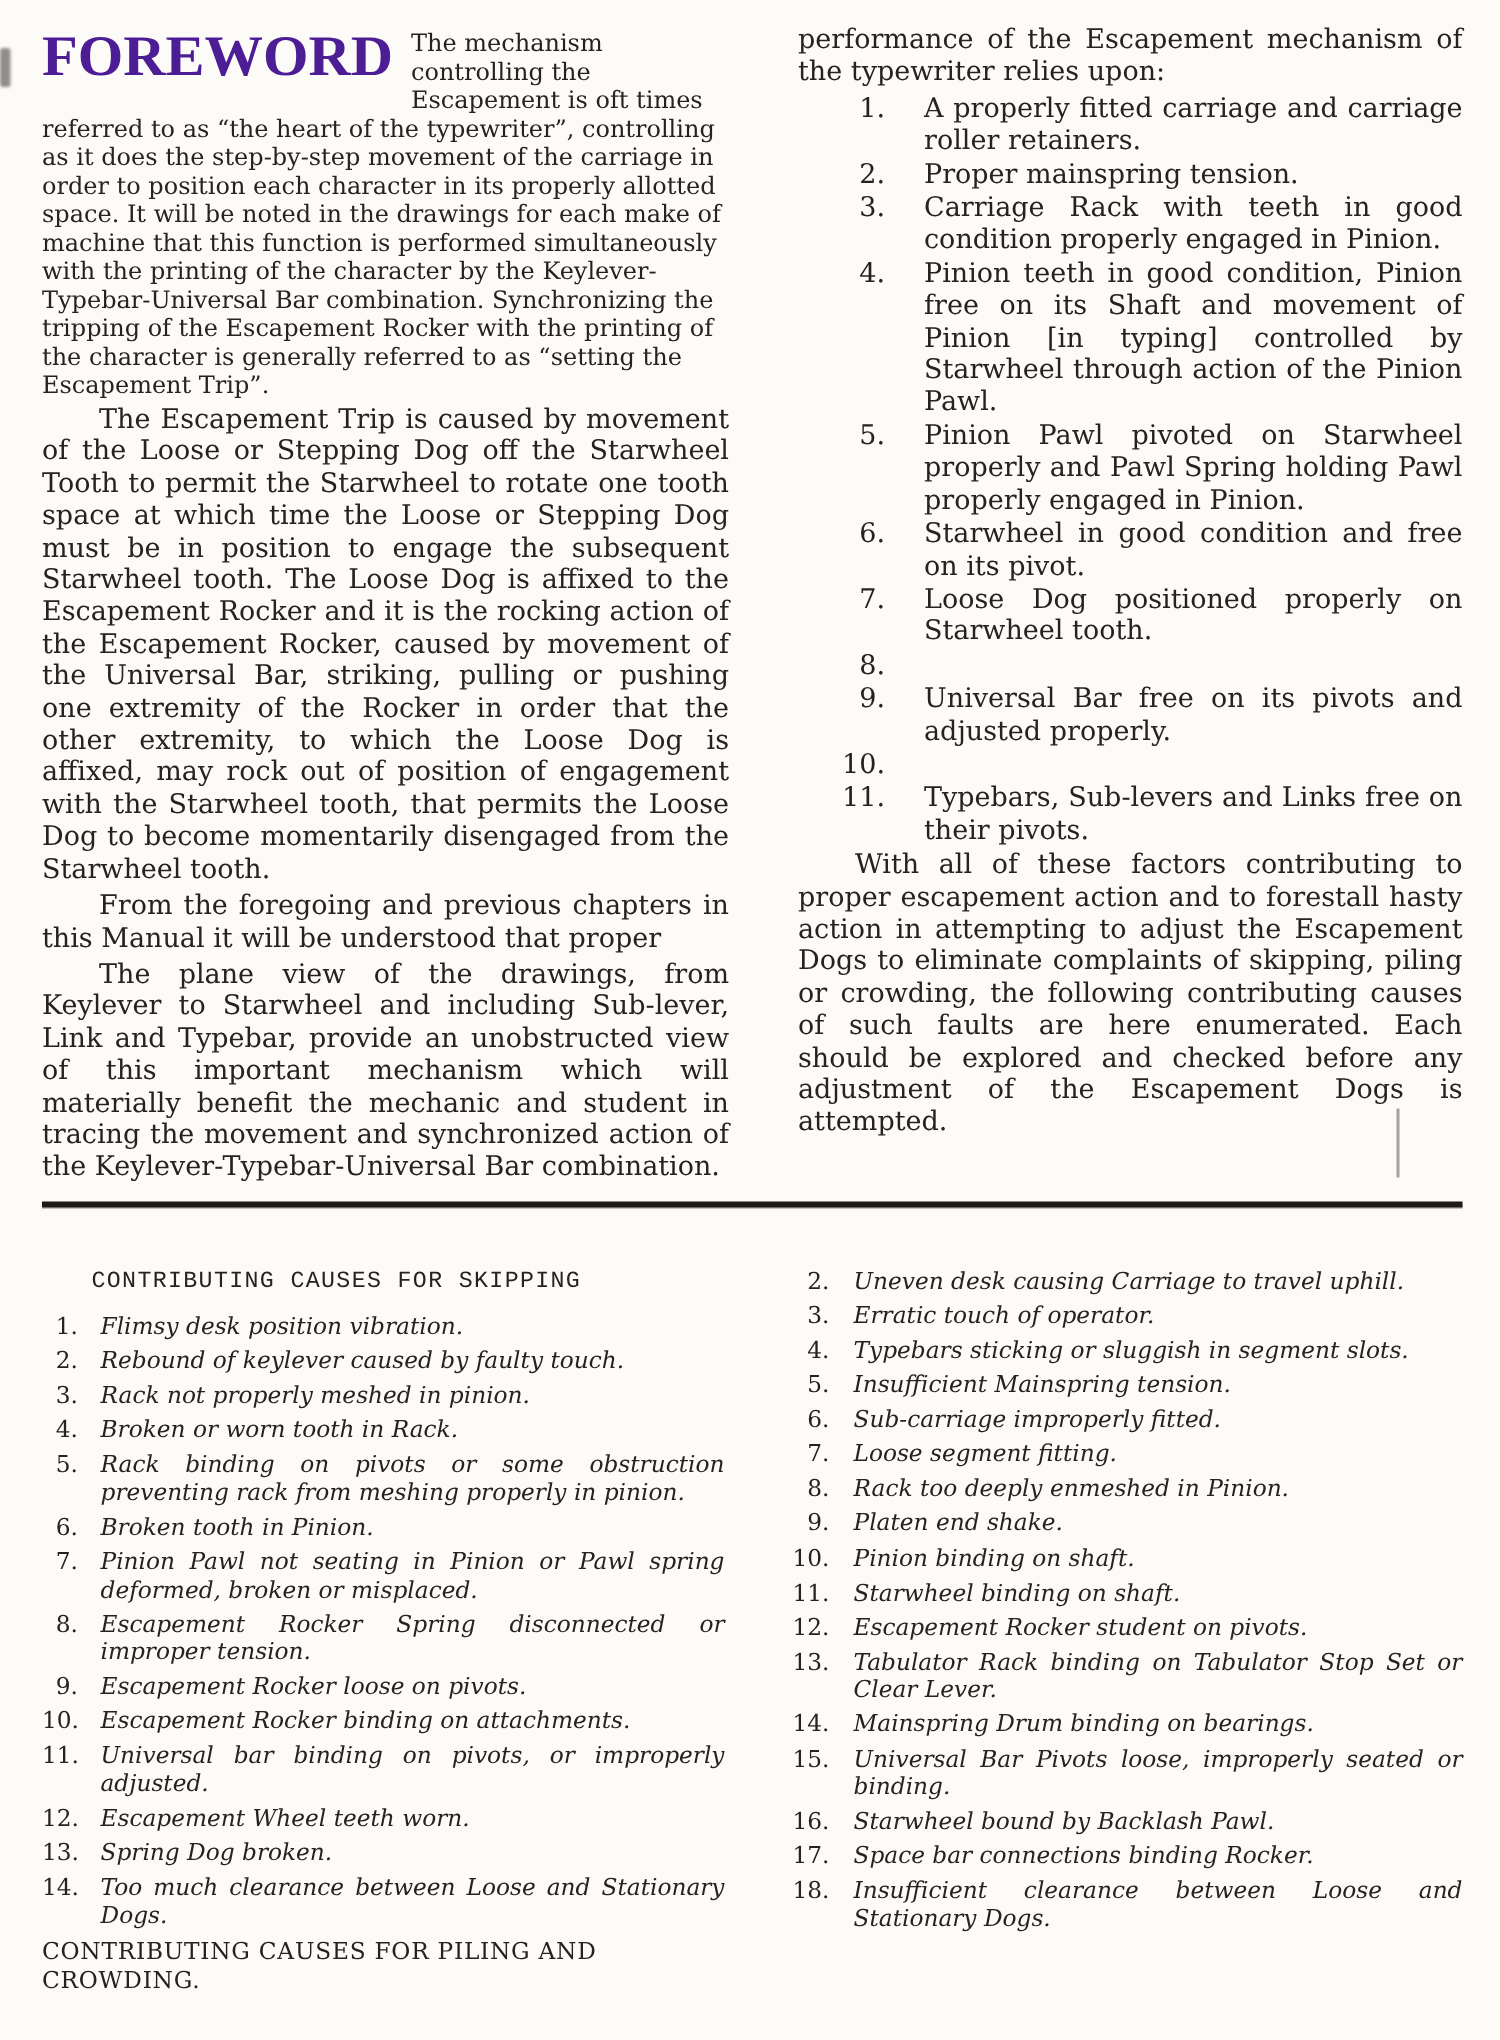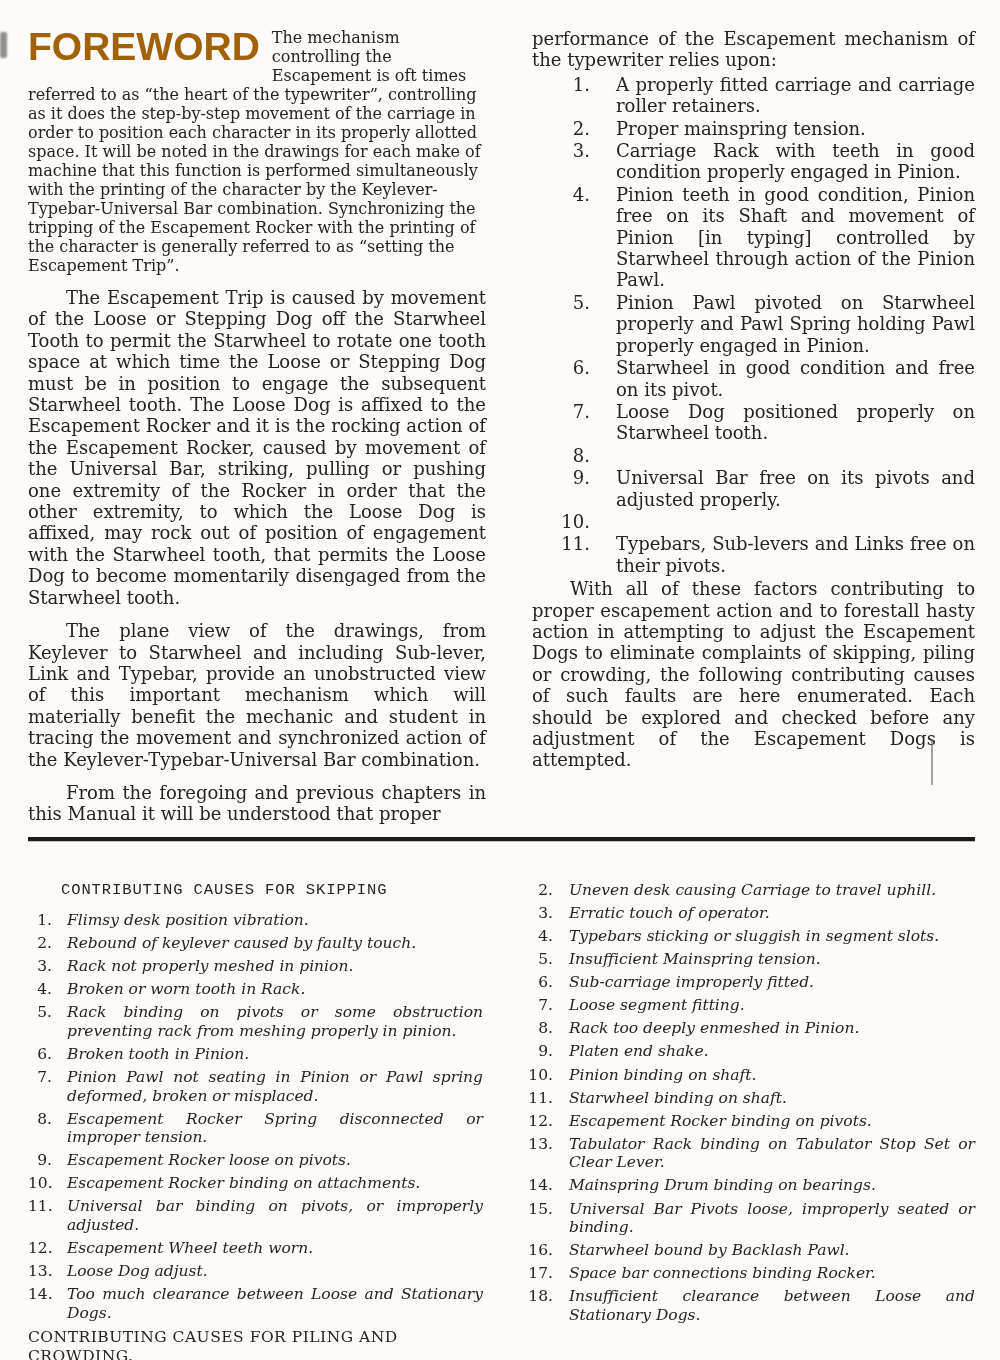--- a/index.html
+++ b/index.html
@@ -13,35 +13,35 @@
   }
   .page {
     padding: 16px 25px 0 28px;
     position: relative;
   }
   
   .top { display: flex; gap: 46px; }
   .col-l { width: 458px; flex: 0 0 458px; }
   .col-r { flex: 1; }
   .top p {
-    margin: 12px 0 3px 0;
+    margin: 0 0 3px 0;
     font-size: 18px;
     line-height: 21.4px;
     text-align: justify;
   }
   .indent { text-indent: 38px; }
   h1.foreword {
     float: left;
     margin: 0 12px 3px 0;
-    font-family: Liberation Sans, sans-serif;
+    font-family: Liberation Serif, serif;
     font-weight: 700;
     font-size: 39px;
     line-height: 37px;
     letter-spacing: 0px;
-    color: #a16207;
+    color: #4c1d95;
     transform: scaleY(0.98);
   }
   
   .tr-item {
     display: grid;
     grid-template-columns: 58px 1fr;
     column-gap: 26px;
     font-size: 18px;
     line-height: 21.4px;
     margin-bottom: 1px;
@@ -105,22 +105,22 @@
 </style>
 </head>
 <body>
 
 <div class="page">
 
   <div class="top">
     <div class="col-l">
       <p></p><h1 class="foreword">FOREWORD</h1><span>The mechanism controlling the Escapement is oft times referred to as “the heart of the typewriter”, controlling as it does the step-by-step movement of the carriage in order to position each character in its properly allotted space. It will be noted in the drawings for each make of machine that this function is performed simultaneously with the printing of the character by the Keylever-Typebar-Universal Bar combination. Synchronizing the tripping of the Escapement Rocker with the printing of the character is generally referred to as “setting the Escapement Trip”.</span><p></p>
       <p class="indent">The Escapement Trip is caused by movement of the Loose or Stepping Dog off the Starwheel Tooth to permit the Starwheel to rotate one tooth space at which time the Loose or Stepping Dog must be in position to engage the subsequent Starwheel tooth. The Loose Dog is affixed to the Escapement Rocker and it is the rocking action of the Escapement Rocker, caused by movement of the Universal Bar, striking, pulling or pushing one extremity of the Rocker in order that the other extremity, to which the Loose Dog is affixed, may rock out of position of engagement with the Starwheel tooth, that permits the Loose Dog to become momentarily disengaged from the Starwheel tooth.</p>
+      <p class="indent">From the foregoing and previous chapters in this Manual it will be understood that proper</p>
       <p class="indent">The plane view of the drawings, from Keylever to Starwheel and including Sub-lever, Link and Typebar, provide an unobstructed view of this important mechanism which will materially benefit the mechanic and student in tracing the movement and synchronized action of the Keylever-Typebar-Universal Bar combination.</p>
-      <p class="indent">From the foregoing and previous chapters in this Manual it will be understood that proper</p>
     </div>
     <div class="col-r">
       <p>performance of the Escapement mechanism of the typewriter relies upon:</p>
       <div>
 
           <div class="tr-item">
             <span class="num">1.</span>
             <span class="txt">A properly fitted carriage and carriage roller retainers.</span>
           </div>
 
@@ -238,21 +238,21 @@
             <span class="txt">Universal bar binding on pivots, or improperly adjusted.</span>
           </div>
 
           <div class="b-item">
             <span class="num">12.</span>
             <span class="txt">Escapement Wheel teeth worn.</span>
           </div>
 
           <div class="b-item">
             <span class="num">13.</span>
-            <span class="txt">Loose Dog adjust.</span>
+            <span class="txt">Spring Dog broken.</span>
           </div>
 
           <div class="b-item">
             <span class="num">14.</span>
             <span class="txt">Too much clearance between Loose and Stationary Dogs.</span>
           </div>
         </div>
       <div class="b-header2">CONTRIBUTING CAUSES FOR PILING AND CROWDING.</div>
 
     </div>
@@ -304,21 +304,21 @@
             <span class="txt">Pinion binding on shaft.</span>
           </div>
 
           <div class="b-item">
             <span class="num">11.</span>
             <span class="txt">Starwheel binding on shaft.</span>
           </div>
 
           <div class="b-item">
             <span class="num">12.</span>
-            <span class="txt">Escapement Rocker binding on pivots.</span>
+            <span class="txt">Escapement Rocker student on pivots.</span>
           </div>
 
           <div class="b-item">
             <span class="num">13.</span>
             <span class="txt">Tabulator Rack binding on Tabulator Stop Set or Clear Lever.</span>
           </div>
 
           <div class="b-item">
             <span class="num">14.</span>
             <span class="txt">Mainspring Drum binding on bearings.</span>

